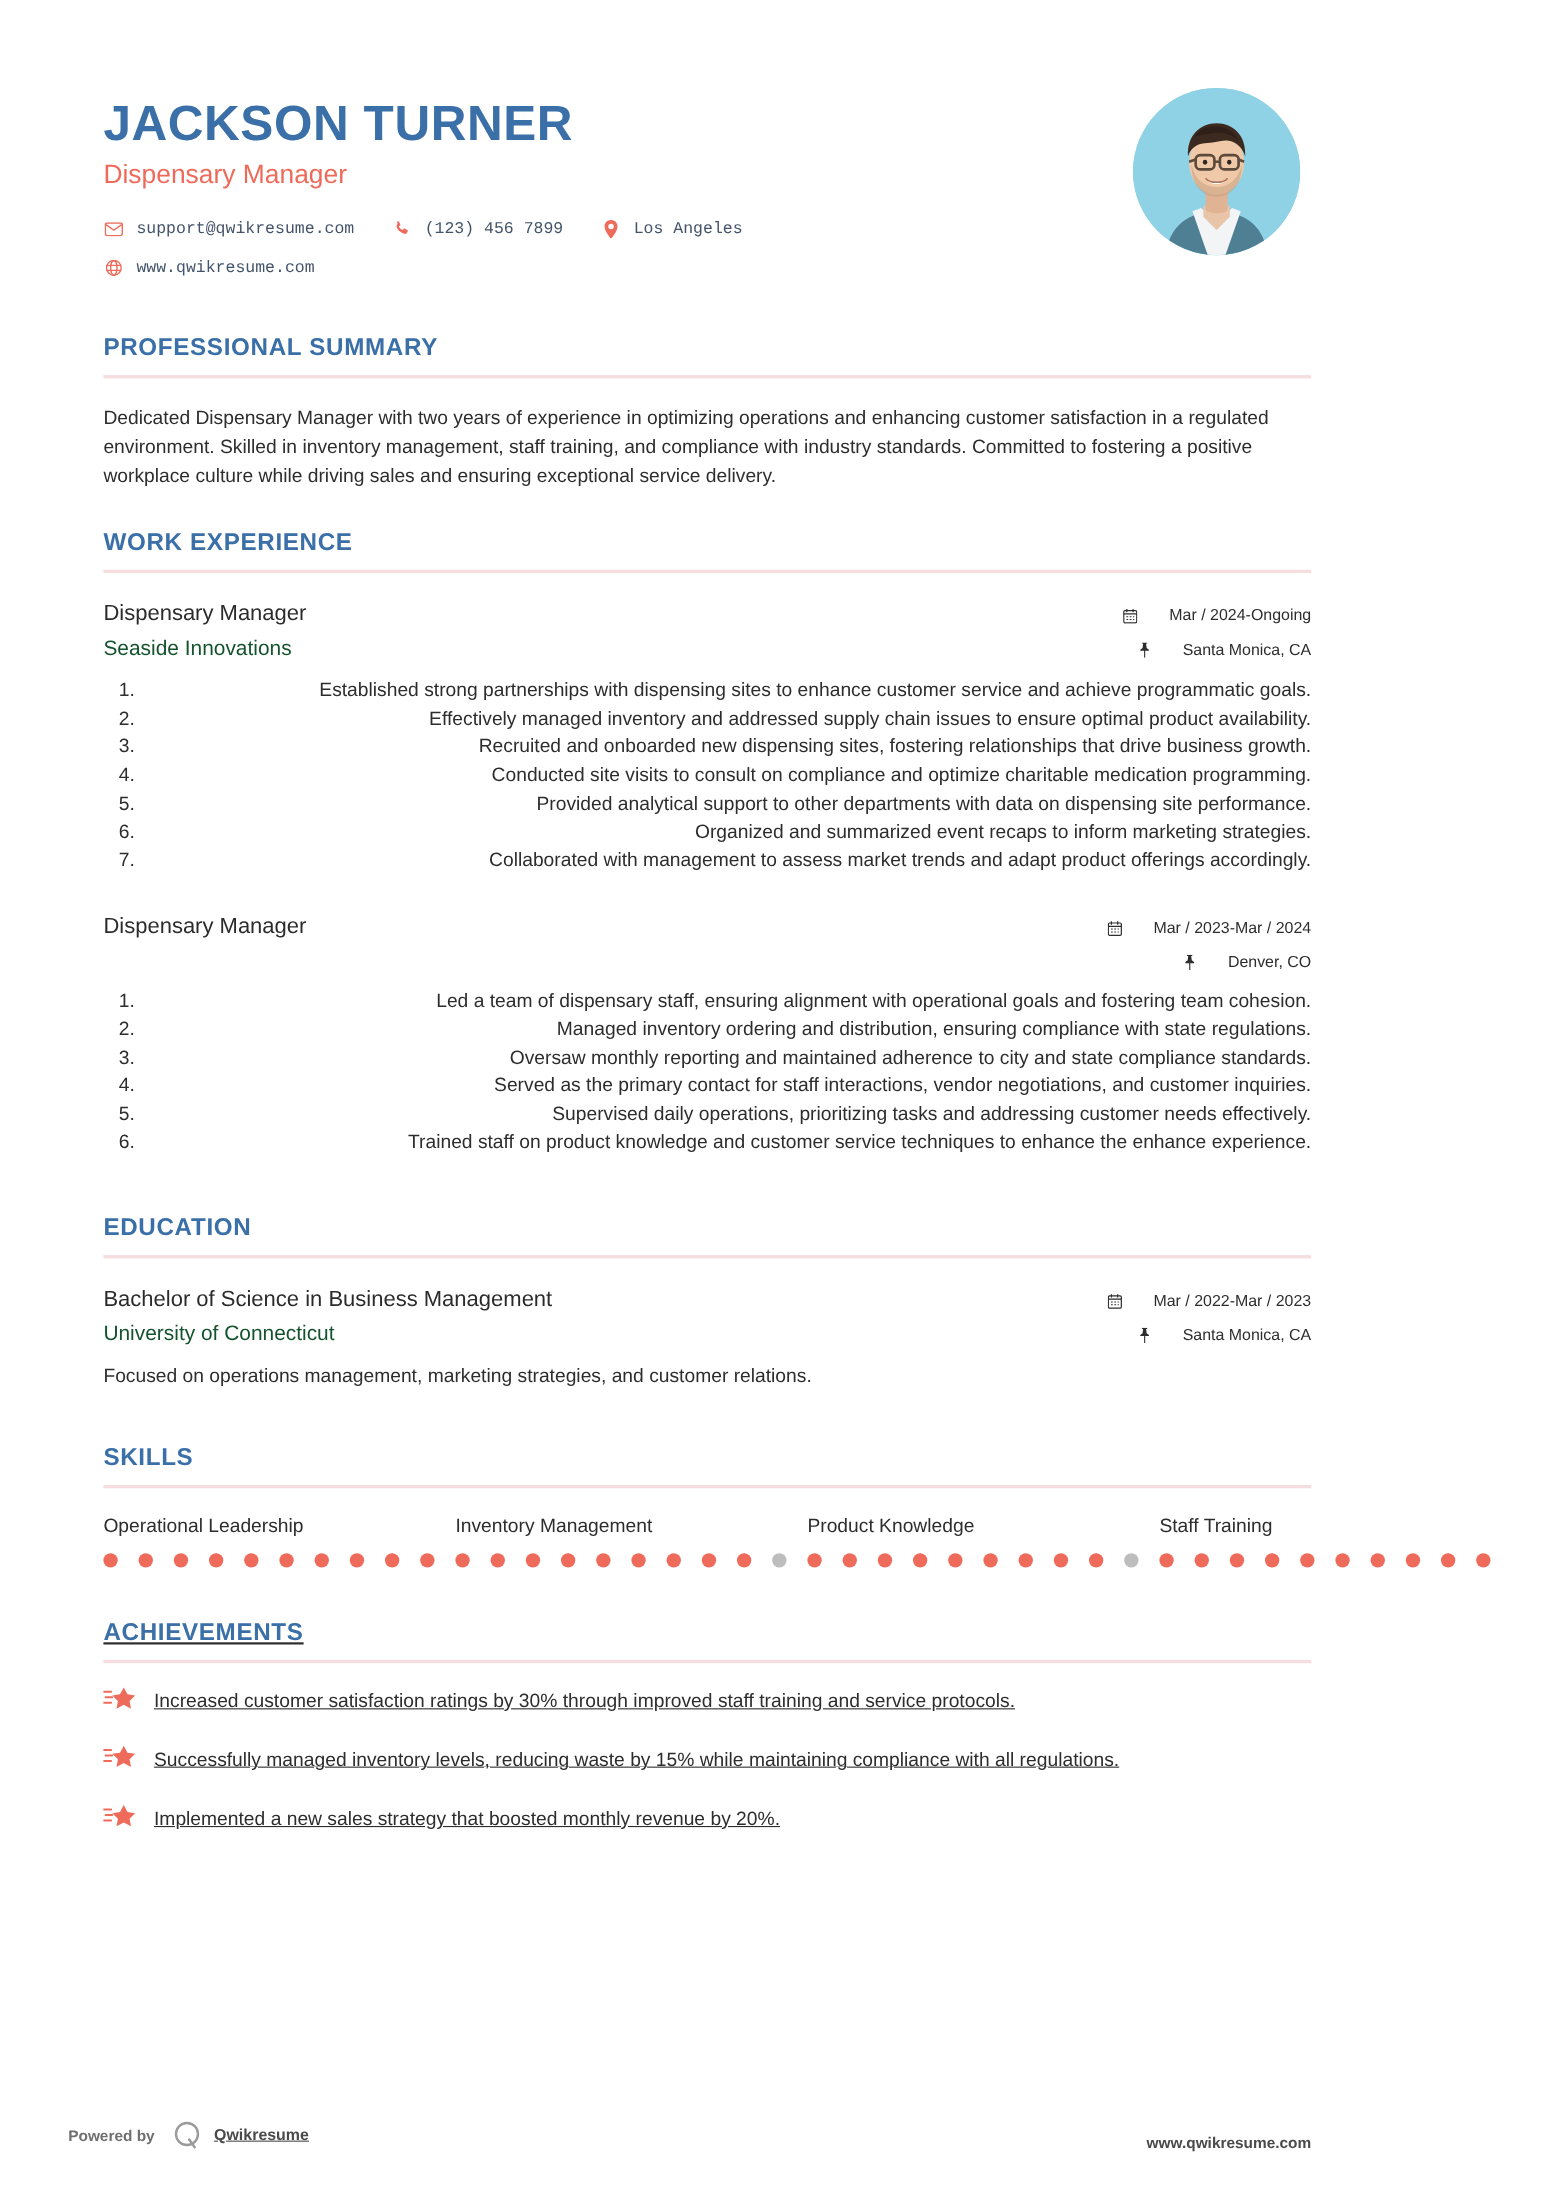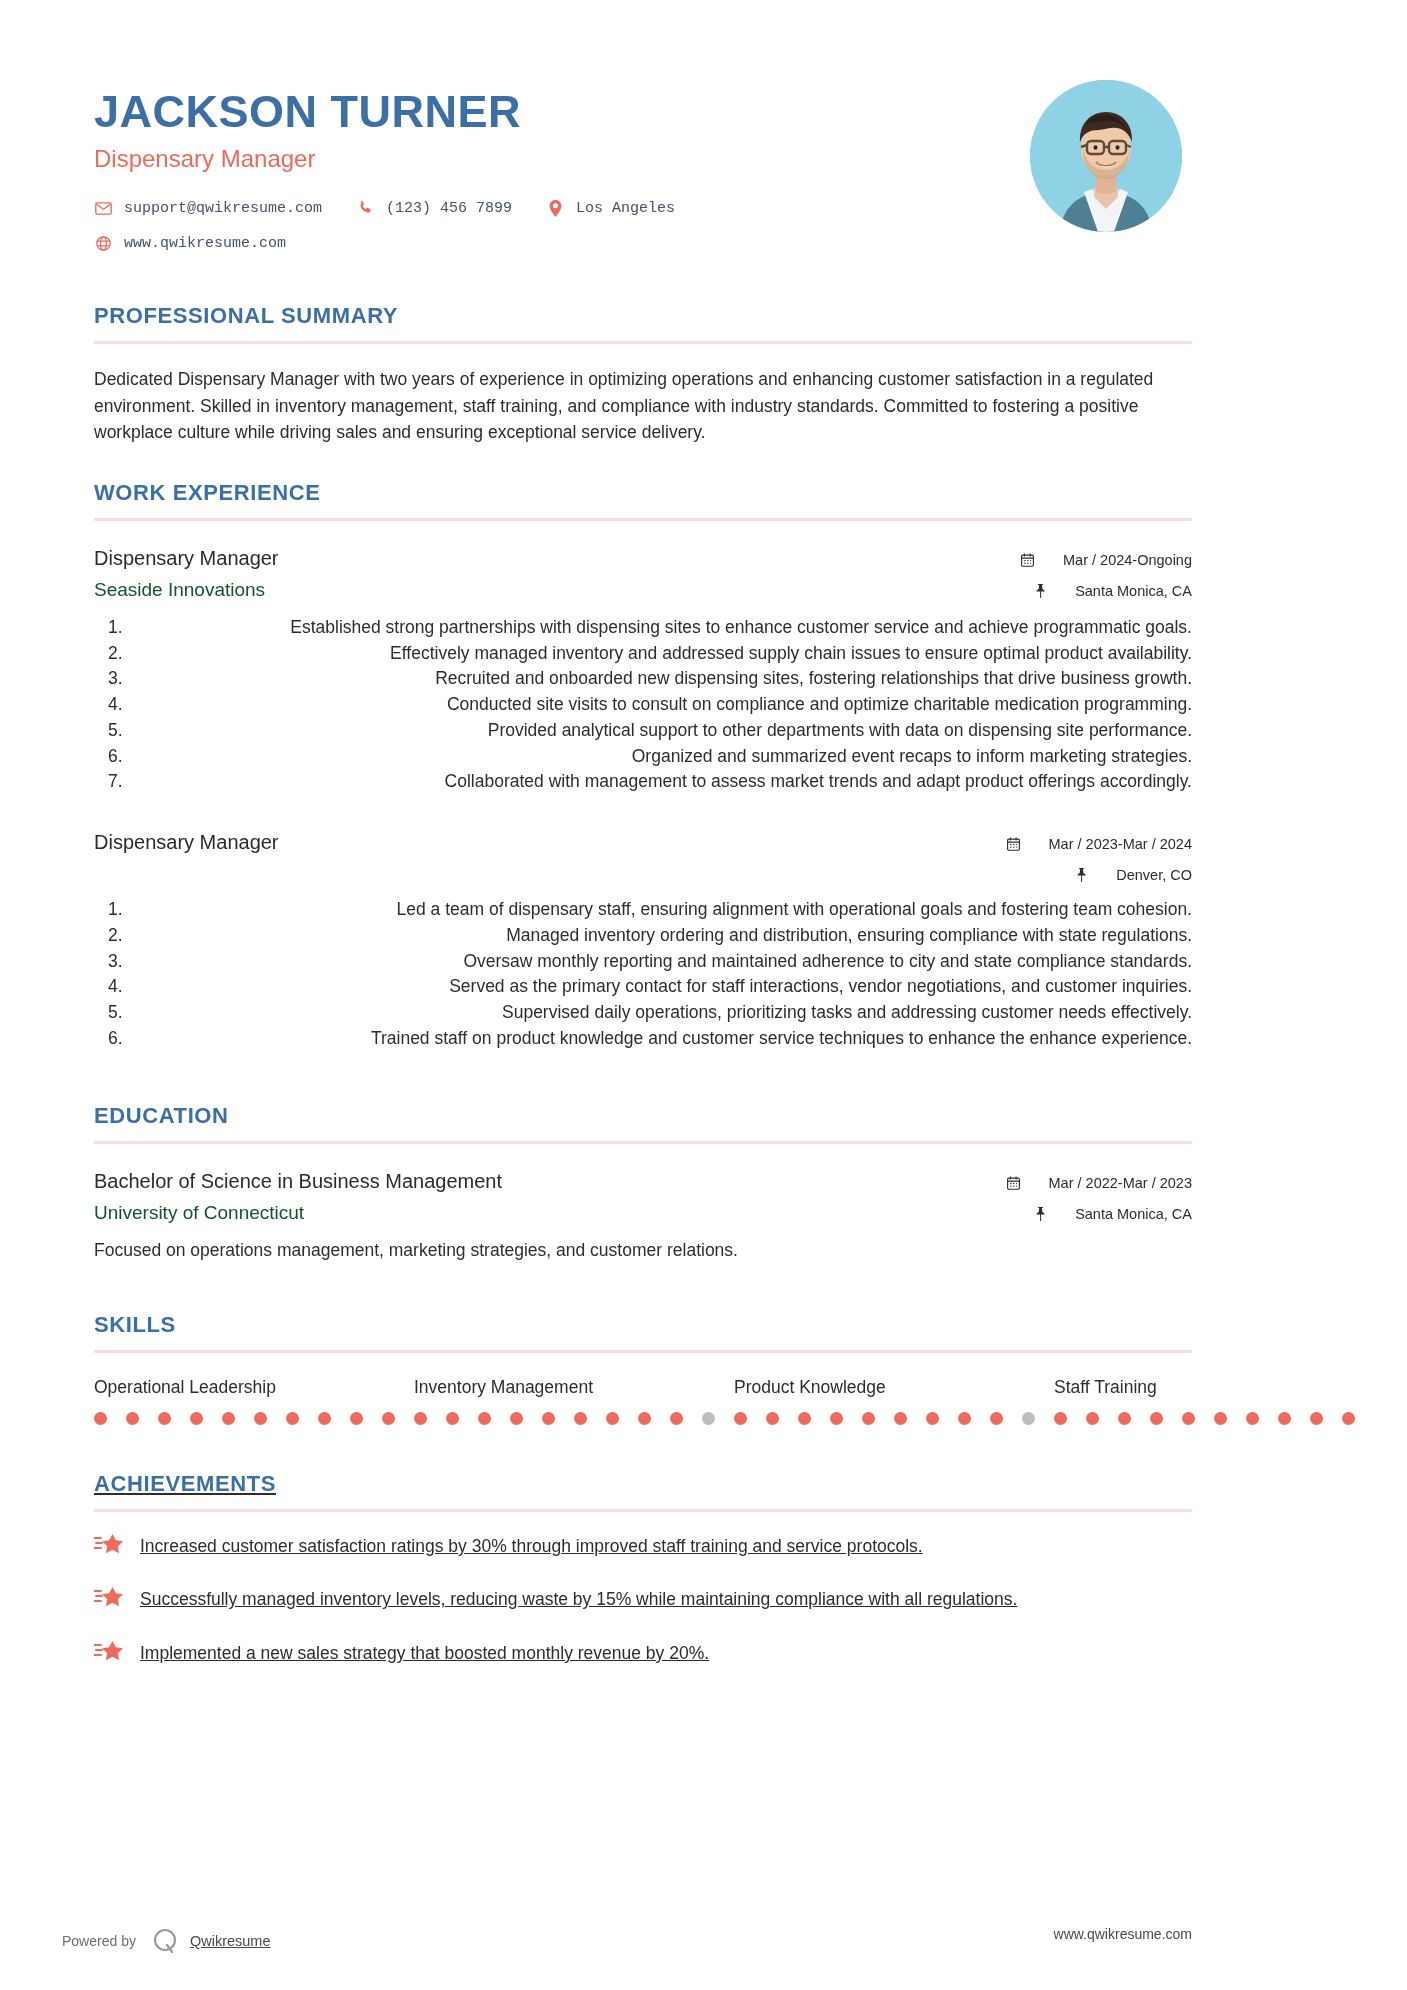--- a/index.html
+++ b/index.html
@@ -222,21 +222,22 @@
   }
 
   
   .footer {
     position: absolute;
     left: 62px;
     right: 62px;
     bottom: 60px;
     display: flex;
     justify-content: space-between;
-    align-items: flex-start;
+    align-items: flex-end;
+    font-weight: bold;
   }
   .footer-left {
     display: flex;
     align-items: center;
     font-size: 14px;
     color: #6f6f6f;
   }
   .brand-mark {
     width: 30px;
     height: 30px;

